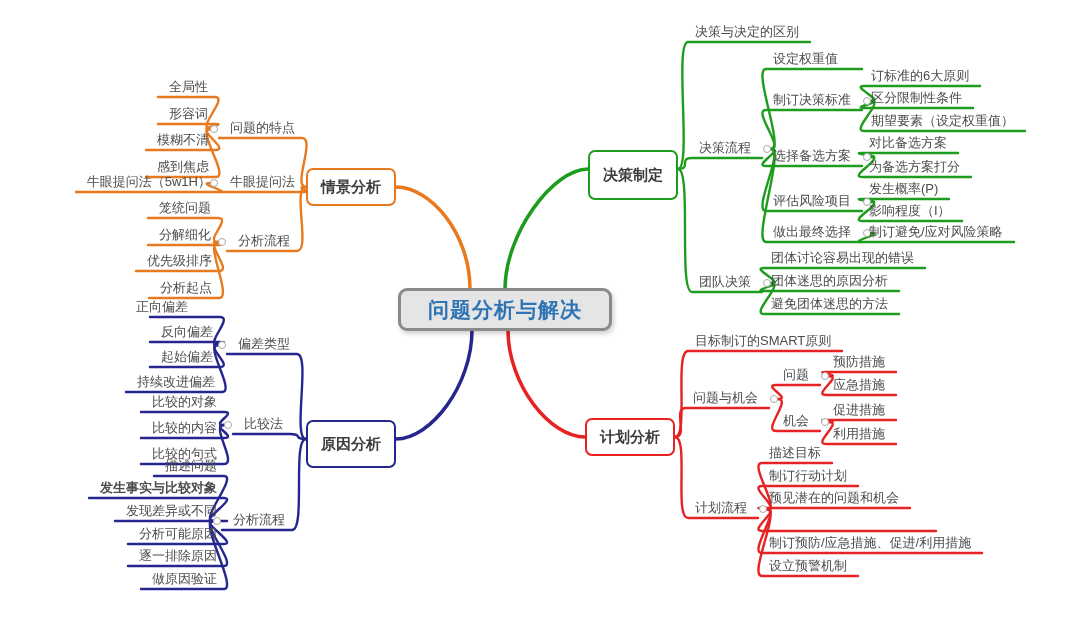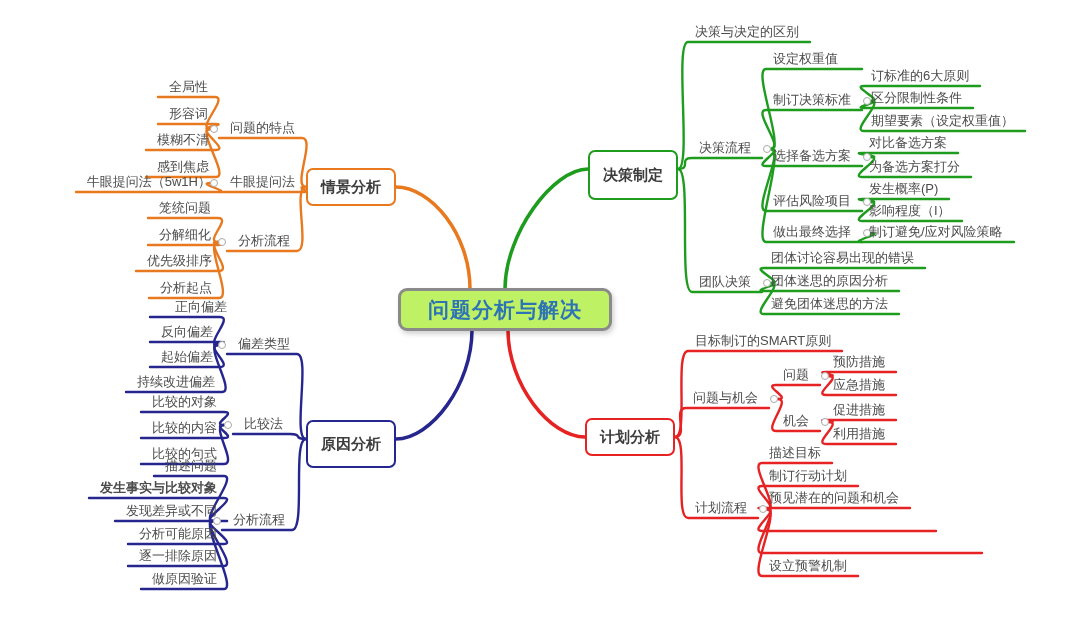--- a/index.html
+++ b/index.html
@@ -5,21 +5,21 @@
   html,body{margin:0;padding:0;background:#ffffff;}
   #stage{position:relative;width:1080px;height:633px;background:#fff;overflow:hidden;
          font-family:"Liberation Sans","DejaVu Sans",sans-serif;}
   #edge-layer{position:absolute;left:0;top:0;width:1080px;height:633px;}
   #node-layer{position:absolute;left:0;top:0;width:1080px;height:633px;}
   .node-label{position:absolute;font-size:13px;line-height:17px;color:#4c4c4c;
               white-space:nowrap;padding:0 5px;cursor:default;}
   .branch-box{position:absolute;background:#fff;border:2.5px solid #000;border-radius:7px;
               display:flex;align-items:center;justify-content:center;font-size:15px;
               font-weight:bold;color:#3d3d3d;box-sizing:border-box;white-space:nowrap;}
-  .center-box{position:absolute;background:#bef264;border:3px solid #8a8a8a;border-radius:9px;
+  .center-box{position:absolute;background:#e5e5e5;border:3px solid #8a8a8a;border-radius:9px;
               display:flex;align-items:center;justify-content:center;font-size:21px;
               font-weight:bold;color:#2e74b5;letter-spacing:1px;box-sizing:border-box;
               box-shadow:2px 3px 5px rgba(0,0,0,.18);white-space:nowrap;}
   .dot{position:absolute;width:8px;height:8px;border:1.5px solid #a9a9a9;border-radius:50%;
        background:#fff;box-sizing:border-box;}
 </style>
 </head>
 <body>
 
 <div id="stage">
@@ -111,21 +111,21 @@
       <div class="dot" style="left: 218px; top: 238px;"></div>
       <div class="node-label leaf" style="top: 199px; right: 864px;"><span>笼统问题</span></div>
       <div class="node-label leaf" style="top: 226px; right: 864px;"><span>分解细化</span></div>
       <div class="node-label leaf" style="top: 252px; right: 863px;"><span>优先级排序</span></div>
       <div class="node-label leaf" style="top: 279px; right: 863px;"><span>分析起点</span></div>
       <div class="branch-box" style="left: 306px; top: 420px; width: 90px; height: 48px; border-color: rgb(38, 38, 143);">
         <span>原因分析</span>
       </div>
       <div class="node-label topic" style="top: 335px; right: 785px;"><span>偏差类型</span></div>
       <div class="dot" style="left: 218px; top: 341px;"></div>
-      <div class="node-label leaf" style="top: 298px; right: 848px;"><span>正向偏差</span></div>
+      <div class="node-label leaf" style="top: 298px; right: 887px;"><span>正向偏差</span></div>
       <div class="node-label leaf" style="top: 323px; right: 862px;"><span>反向偏差</span></div>
       <div class="node-label leaf" style="top: 348px; right: 862px;"><span>起始偏差</span></div>
       <div class="node-label leaf" style="top: 373px; right: 860px;"><span>持续改进偏差</span></div>
       <div class="node-label topic" style="top: 415px; right: 792px;"><span>比较法</span></div>
       <div class="dot" style="left: 224px; top: 421px;"></div>
       <div class="node-label leaf" style="top: 393px; right: 858px;"><span>比较的对象</span></div>
       <div class="node-label leaf" style="top: 419px; right: 858px;"><span>比较的内容</span></div>
       <div class="node-label leaf" style="top: 445px; right: 858px;"><span>比较的句式</span></div>
       <div class="node-label topic" style="top: 511px; right: 790px;"><span>分析流程</span></div>
       <div class="dot" style="left: 213px; top: 517px;"></div>
@@ -175,15 +175,16 @@
       <div class="node-label leaf" style="top: 376px; left: 828px;"><span>应急措施</span></div>
       <div class="node-label topic" style="top: 412px; left: 778px;"><span>机会</span></div>
       <div class="dot" style="left: 821px; top: 418px;"></div>
       <div class="node-label leaf" style="top: 401px; left: 828px;"><span>促进措施</span></div>
       <div class="node-label leaf" style="top: 425px; left: 828px;"><span>利用措施</span></div>
       <div class="node-label topic" style="top: 499px; left: 690px;"><span>计划流程</span></div>
       <div class="dot" style="left: 759px; top: 505px;"></div>
       <div class="node-label leaf" style="top: 444px; left: 764px;"><span>描述目标</span></div>
       <div class="node-label leaf" style="top: 467px; left: 764px;"><span>制订行动计划</span></div>
       <div class="node-label leaf" style="top: 489px; left: 764px;"><span>预见潜在的问题和机会</span></div>
+      <div class="node-label leaf" style="top: 534px; left: 764px;"><span>制订预防/应急措施、促进/利用措施</span></div>
       <div class="node-label leaf" style="top: 557px; left: 764px;"><span>设立预警机制</span></div>
     </div>
 </div>
 
 </body></html>

